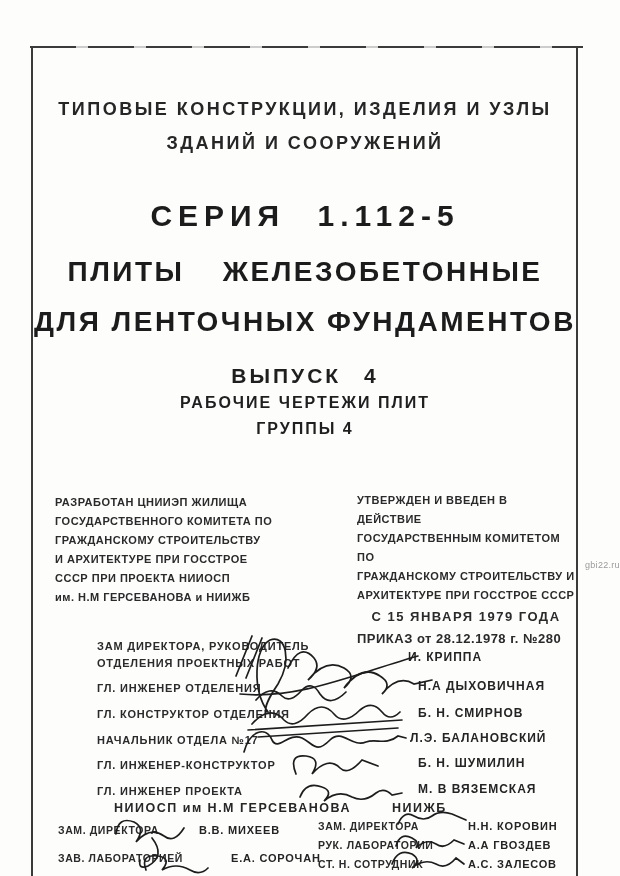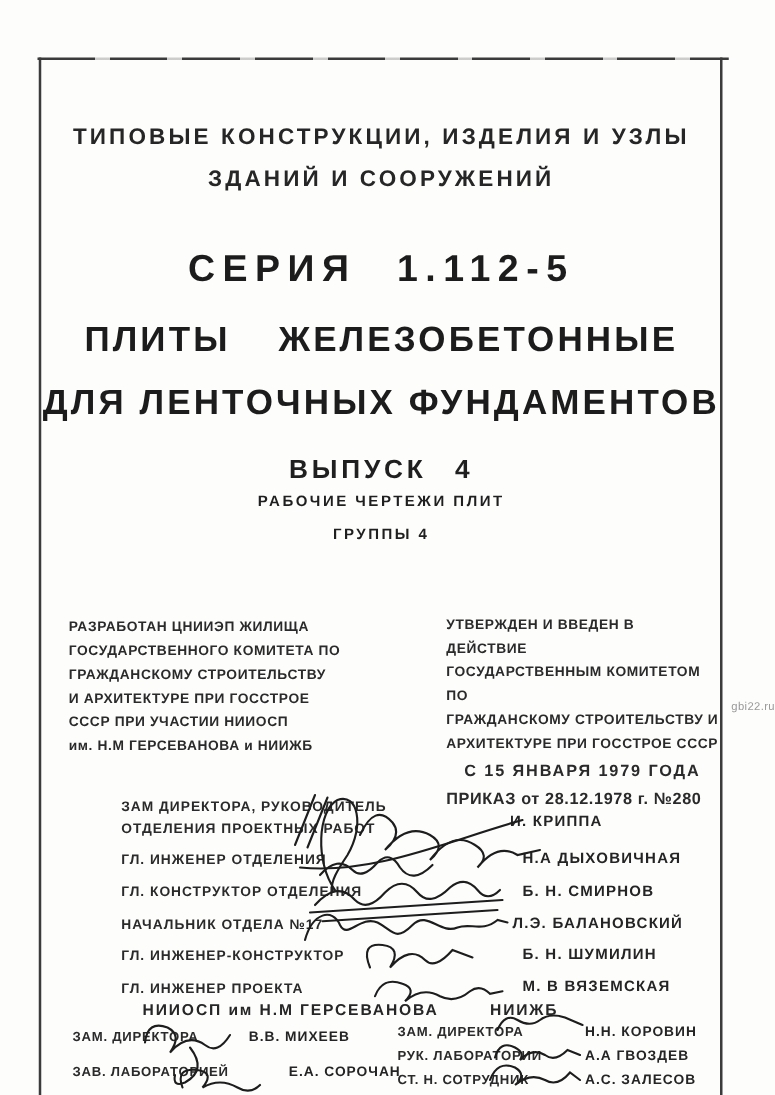--- a/index.html
+++ b/index.html
@@ -13,21 +13,21 @@
   .frame-top{left:30px;top:46px;width:553px;height:2px;
     background:repeating-linear-gradient(90deg,#3b3b3b 0 46px,rgba(60,60,60,.25) 46px 58px);}
   .frame-left{left:31px;top:46px;width:2px;height:830px;background:#3b3b3b;}
   .frame-right{left:576px;top:46px;width:2px;height:830px;background:#3b3b3b;}
   
   .hdr{font-size:18px;font-weight:bold;letter-spacing:2.5px;color:#262626;}
   .series{font-size:30px;font-weight:bold;letter-spacing:6px;word-spacing:18px;color:#1c1c1c;}
   .t-main{font-size:28px;font-weight:bold;letter-spacing:2.5px;color:#1c1c1c;}
   .t-main.w{word-spacing:28px;}
   .issue{font-size:21px;font-weight:bold;letter-spacing:3px;word-spacing:14px;}
-  .sub{font-size:12px;font-weight:bold;letter-spacing:2px;}
+  .sub{font-size:16px;font-weight:bold;letter-spacing:2px;}
   
   .colblock{font-size:11px;font-weight:600;line-height:19px;letter-spacing:.5px;color:#2a2a2a;}
   .col-right-block{width:218px;}
   .dateline{font-size:13px;letter-spacing:1.5px;margin-top:2px;text-align:center;font-weight:600;}
   .orderline{font-size:13px;letter-spacing:.5px;margin-top:3px;font-weight:600;}
   
   .sig-label{font-size:11px;font-weight:600;letter-spacing:.8px;color:#2a2a2a;line-height:17px;}
   .sig-name{font-size:12px;font-weight:600;letter-spacing:1px;color:#242424;}
   .inst-title{font-size:12.5px;font-weight:600;letter-spacing:1.5px;color:#262626;}
   .bt-label{font-size:10.5px;font-weight:600;letter-spacing:.6px;color:#2a2a2a;}
@@ -56,21 +56,21 @@
 
   <div class="abs ctr issue" style="top:364px;">ВЫПУСК 4</div>
   <div class="abs ctr sub" style="top:394px;">РАБОЧИЕ ЧЕРТЕЖИ ПЛИТ</div>
   <div class="abs ctr sub" style="top:420px;">ГРУППЫ 4</div>
 
   <div class="abs colblock" style="left:55px;top:493px;width:290px;">
     <div>РАЗРАБОТАН ЦНИИЭП ЖИЛИЩА</div>
     <div>ГОСУДАРСТВЕННОГО КОМИТЕТА ПО</div>
     <div>ГРАЖДАНСКОМУ СТРОИТЕЛЬСТВУ</div>
     <div>И АРХИТЕКТУРЕ ПРИ ГОССТРОЕ</div>
-    <div>СССР ПРИ УЧАСТИИ НИИОСП</div>
+    <div>СССР ПРИ ПРОЕКТА НИИОСП</div>
     <div>им. Н.М ГЕРСЕВАНОВА и НИИЖБ</div>
   </div>
 
   <div class="abs colblock col-right-block" style="left:357px;top:491px;">
     <div>УТВЕРЖДЕН И ВВЕДЕН В ДЕЙСТВИЕ</div>
     <div>ГОСУДАРСТВЕННЫМ КОМИТЕТОМ ПО</div>
     <div>ГРАЖДАНСКОМУ СТРОИТЕЛЬСТВУ И</div>
     <div>АРХИТЕКТУРЕ ПРИ ГОССТРОЕ СССР</div>
     <div class="dateline">С 15 ЯНВАРЯ 1979 ГОДА</div>
     <div class="orderline">ПРИКАЗ от 28.12.1978 г. №280</div>

